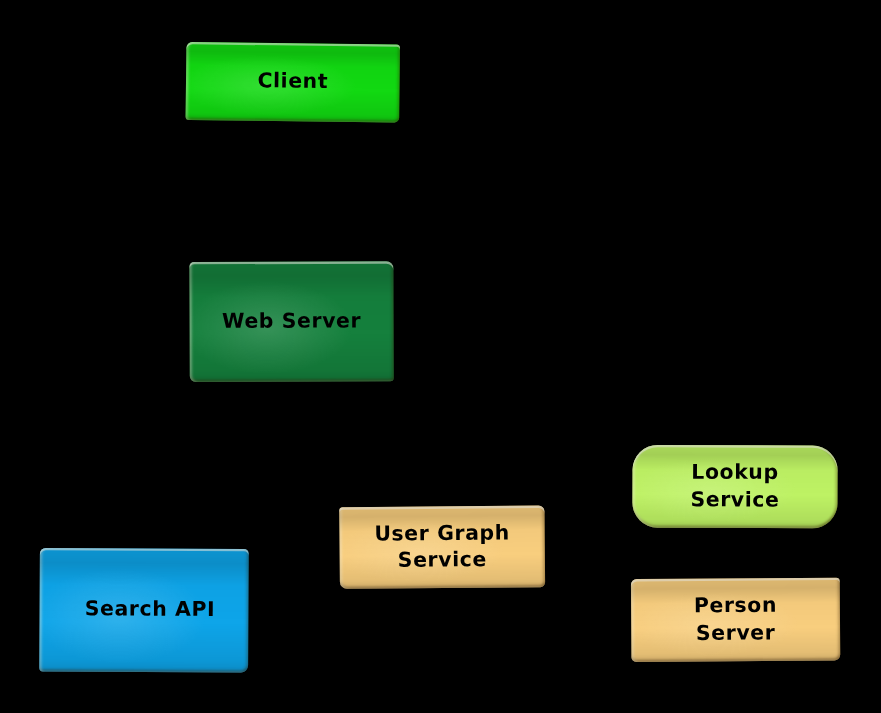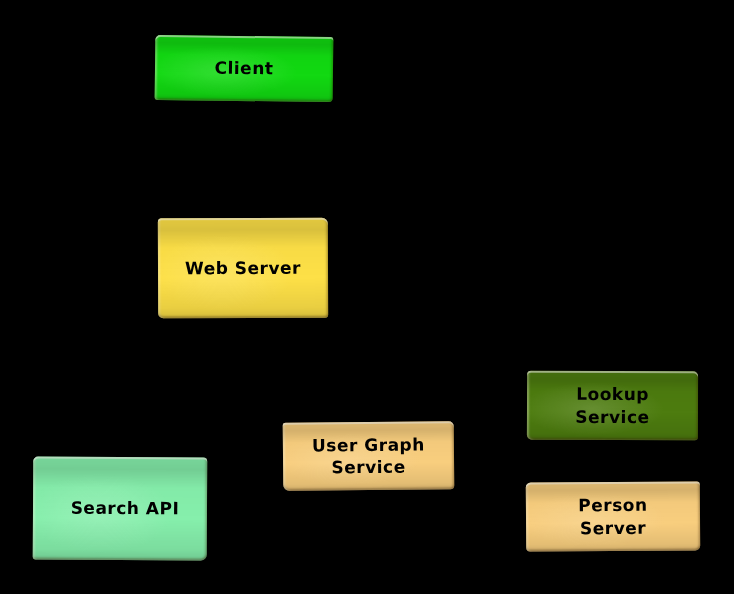--- a/index.html
+++ b/index.html
@@ -92,34 +92,34 @@
 </style>
 </head>
 <body>
 
 <div class="diagram">
 
   <div class="node n-client" style="background-color: rgb(18, 217, 18);">
     <span>Client</span>
   </div>
 
-  <div class="node n-web-server" style="background-color: #fde047;">
+  <div class="node n-web-server" style="background-color: #15803d;">
     <span>Web Server</span>
   </div>
 
-  <div class="node n-search-api" style="background-color: #86efac; padding-left: 10px;">
+  <div class="node n-search-api" style="background-color: #0ea5e9; padding-left: 10px;">
     <span>Search API</span>
   </div>
 
   <div class="node n-user-graph-service" style="background-color: rgb(248, 206, 126);">
     <span>User Graph
 Service</span>
   </div>
 
-  <div class="node n-lookup-service" style="background-color: #4d7c0f;">
+  <div class="node n-lookup-service" style="background-color: #bef264; border-radius: 21px;">
     <span>Lookup
 Service</span>
   </div>
 
   <div class="node n-person-server" style="background-color: rgb(248, 206, 126);">
     <span>Person
 Server</span>
   </div>
 
 </div>

